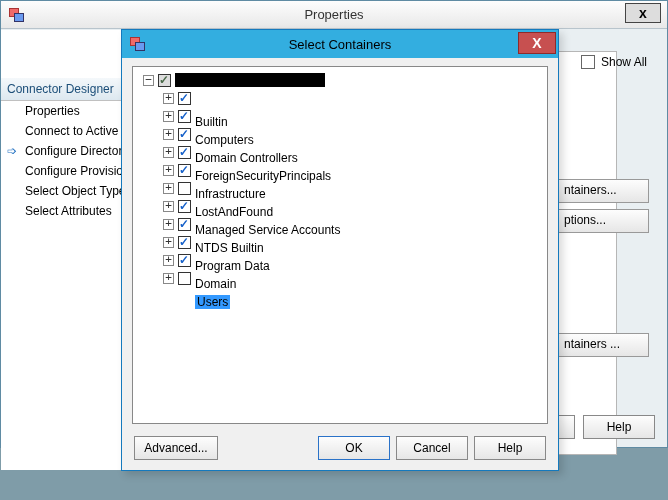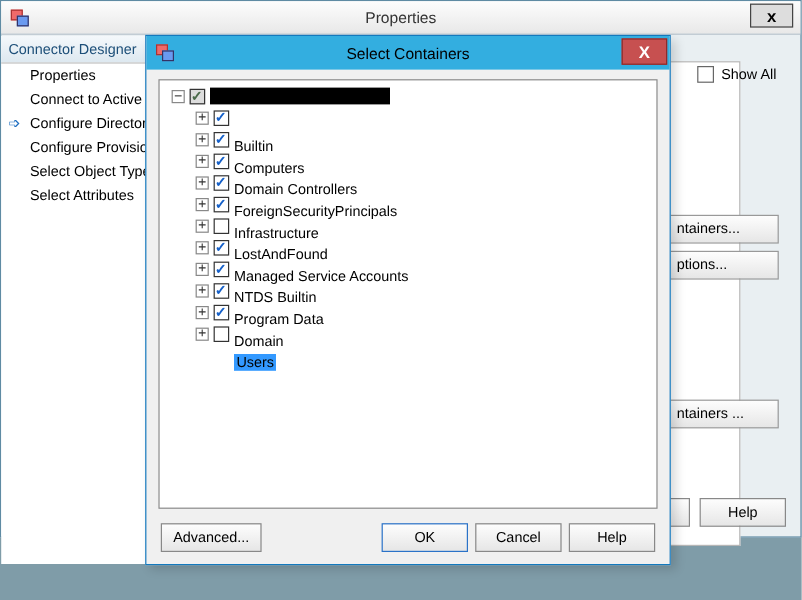--- a/index.html
+++ b/index.html
@@ -78,20 +78,21 @@
     height: 440px;
     background: #fff;
     border-right: 1px solid #c0c0c0;
   }
   .conn-header {
     background: linear-gradient(#f4f8fb,#dde8f0);
     padding: 4px 6px;
     font-size: 12px;
     color: #1c4e78;
     border-bottom: 1px solid #c0c0c0;
+    margin-top: 48px;
   }
   .conn-item {
     padding: 3px 6px 3px 24px;
     color: #000;
     white-space: nowrap;
     overflow: hidden;
     position: relative;
   }
   .conn-item.active {
     color: #000;

